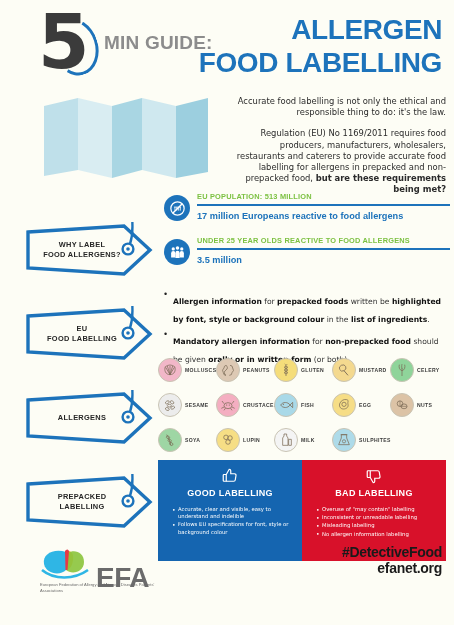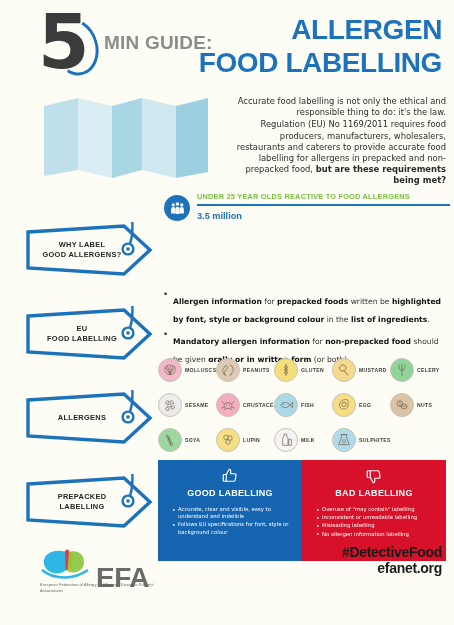--- a/index.html
+++ b/index.html
@@ -56,21 +56,21 @@
     text-align: center; font-size: 7.2px; font-weight: bold;
     color: #333; line-height: 10.5px; letter-spacing: 0.4px;
   }
 
   
   .intro { position: absolute; left: 230px; top: 96px; width: 216px; text-align: right; }
   .intro p {
     font-size: 8.4px; color: #2b2b2b; line-height: 11.2px;
     font-family: "DejaVu Sans", sans-serif;
   }
-  .intro p + p { margin-top: 1px; }
+  .intro p + p { margin-top: 10px; }
   .intro .bold { font-weight: bold; }
 
   
   .tag { position: absolute; width: 132px; height: 56px; }
   .tag svg { position: absolute; left: 0; top: 0; }
   .tag-label {
     position: absolute; left: 6px; top: 0; width: 104px; height: 56px;
     display: flex; align-items: center; justify-content: center;
     text-align: center; font-size: 7.4px; font-weight: bold;
     color: #262626; line-height: 9.6px; letter-spacing: 0.3px;
@@ -200,21 +200,21 @@
       <div class="tag" id="tag-0">
         <svg width="132" height="56" viewBox="0 0 132 56">
           <path d="M4 10 L100 4 L126 28 L100 52 L4 46 Z" fill="none" stroke="#1d73bb" stroke-width="3.4"></path>
           <circle cx="104" cy="27" r="5.4" fill="none" stroke="#1d73bb" stroke-width="2.4"></circle>
           <circle cx="104" cy="27" r="1.8" fill="#1d73bb"></circle>
           <path d="M106 22 C112 4, 104 -6, 113 -8" fill="none" stroke="#1d73bb" stroke-width="2.4"></path>
         </svg>
         <div class="tag-label">
           <div>
             <div>WHY LABEL</div>
-            <div>GOOD ALLERGENS?</div>
+            <div>FOOD ALLERGENS?</div>
           </div>
         </div>
       </div>
       <div class="tag" id="tag-1">
         <svg width="132" height="56" viewBox="0 0 132 56">
           <path d="M4 10 L100 4 L126 28 L100 52 L4 46 Z" fill="none" stroke="#1d73bb" stroke-width="3.4"></path>
           <circle cx="104" cy="27" r="5.4" fill="none" stroke="#1d73bb" stroke-width="2.4"></circle>
           <circle cx="104" cy="27" r="1.8" fill="#1d73bb"></circle>
           <path d="M106 22 C112 4, 104 -6, 113 -8" fill="none" stroke="#1d73bb" stroke-width="2.4"></path>
         </svg>
@@ -248,20 +248,34 @@
         <div class="tag-label">
           <div>
             <div>PREPACKED</div>
             <div>LABELLING</div>
           </div>
         </div>
       </div>
     </div>
 
   <div class="stats">
+      <div class="stat-row">
+        <div class="stat-icon">
+          <svg width="17" height="17" viewBox="0 0 24 24">
+            <circle cx="12" cy="12" r="9.4" fill="none" stroke="#fff" stroke-width="1.7"></circle>
+            <path d="M7 10 h10 M8.4 10 v5 M11 10 v5 M13.6 10 v5 M16 10 v5" stroke="#fff" stroke-width="1.1" fill="none"></path>
+            <line x1="5.6" y1="18.4" x2="18.4" y2="5.6" stroke="#fff" stroke-width="2"></line>
+          </svg>
+        </div>
+        <div class="stat-body">
+          <div class="stat-head">EU POPULATION: 513 MILLION</div>
+          <div class="stat-rule"></div>
+          <div class="stat-value">17 million Europeans reactive to food allergens</div>
+        </div>
+      </div>
       <div class="stat-row">
         <div class="stat-icon">
           <svg width="17" height="17" viewBox="0 0 24 24" fill="#fff">
             <circle cx="6" cy="7" r="2.3"></circle>
             <circle cx="12" cy="5.6" r="2.5"></circle>
             <circle cx="18" cy="7" r="2.3"></circle>
             <path d="M3 19 v-6 a3 3 0 0 1 6 0 v6 Z"></path>
             <path d="M9 19.6 v-7 a3 3 0 0 1 6 0 v7 Z"></path>
             <path d="M15 19 v-6 a3 3 0 0 1 6 0 v6 Z"></path>
           </svg>

